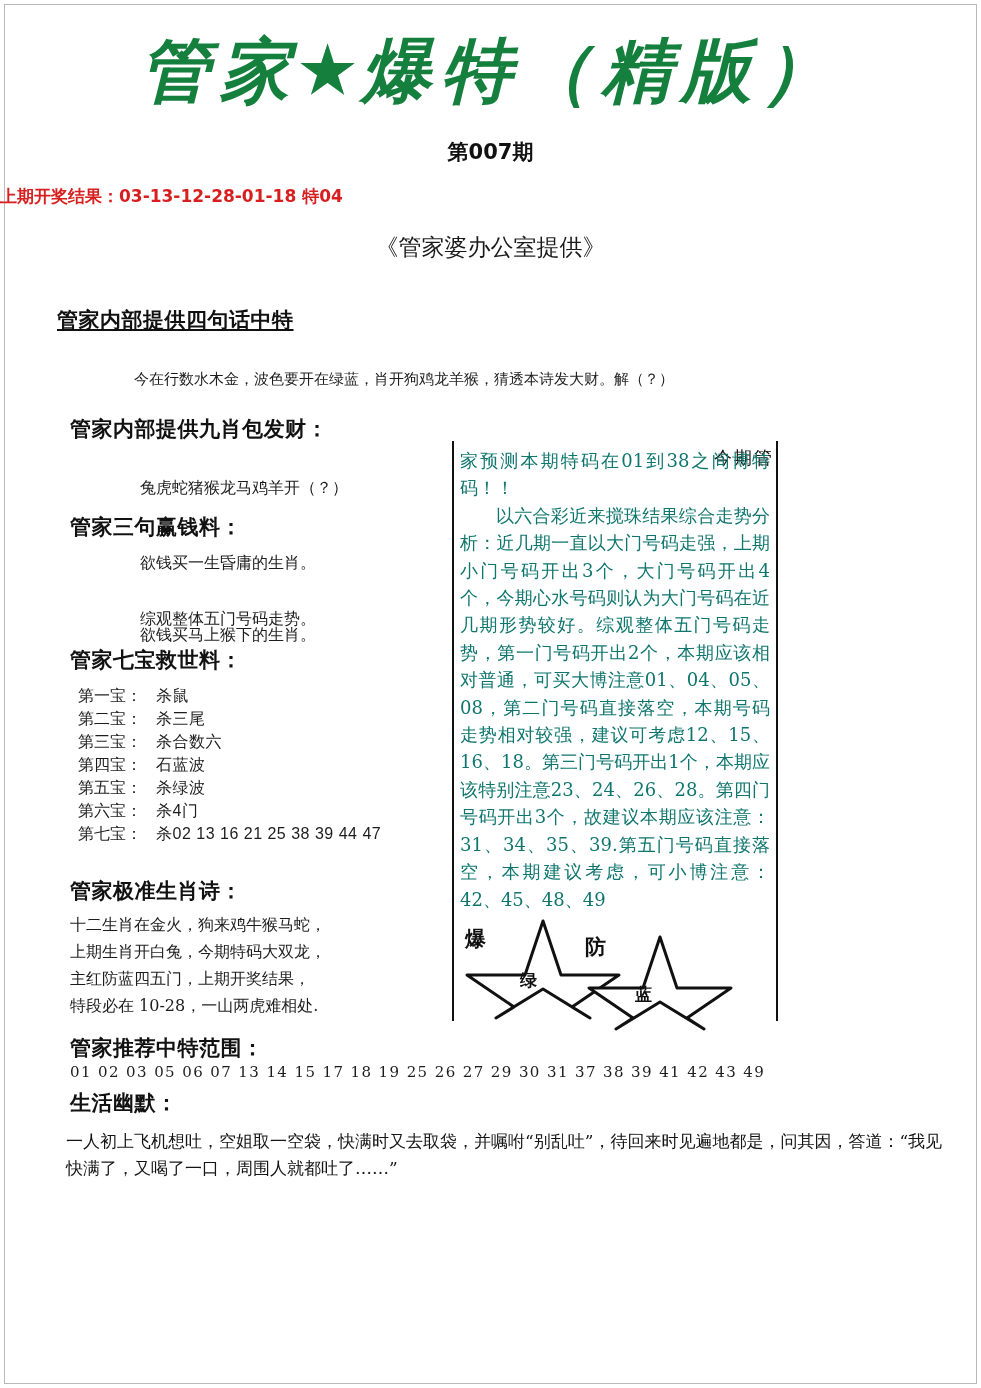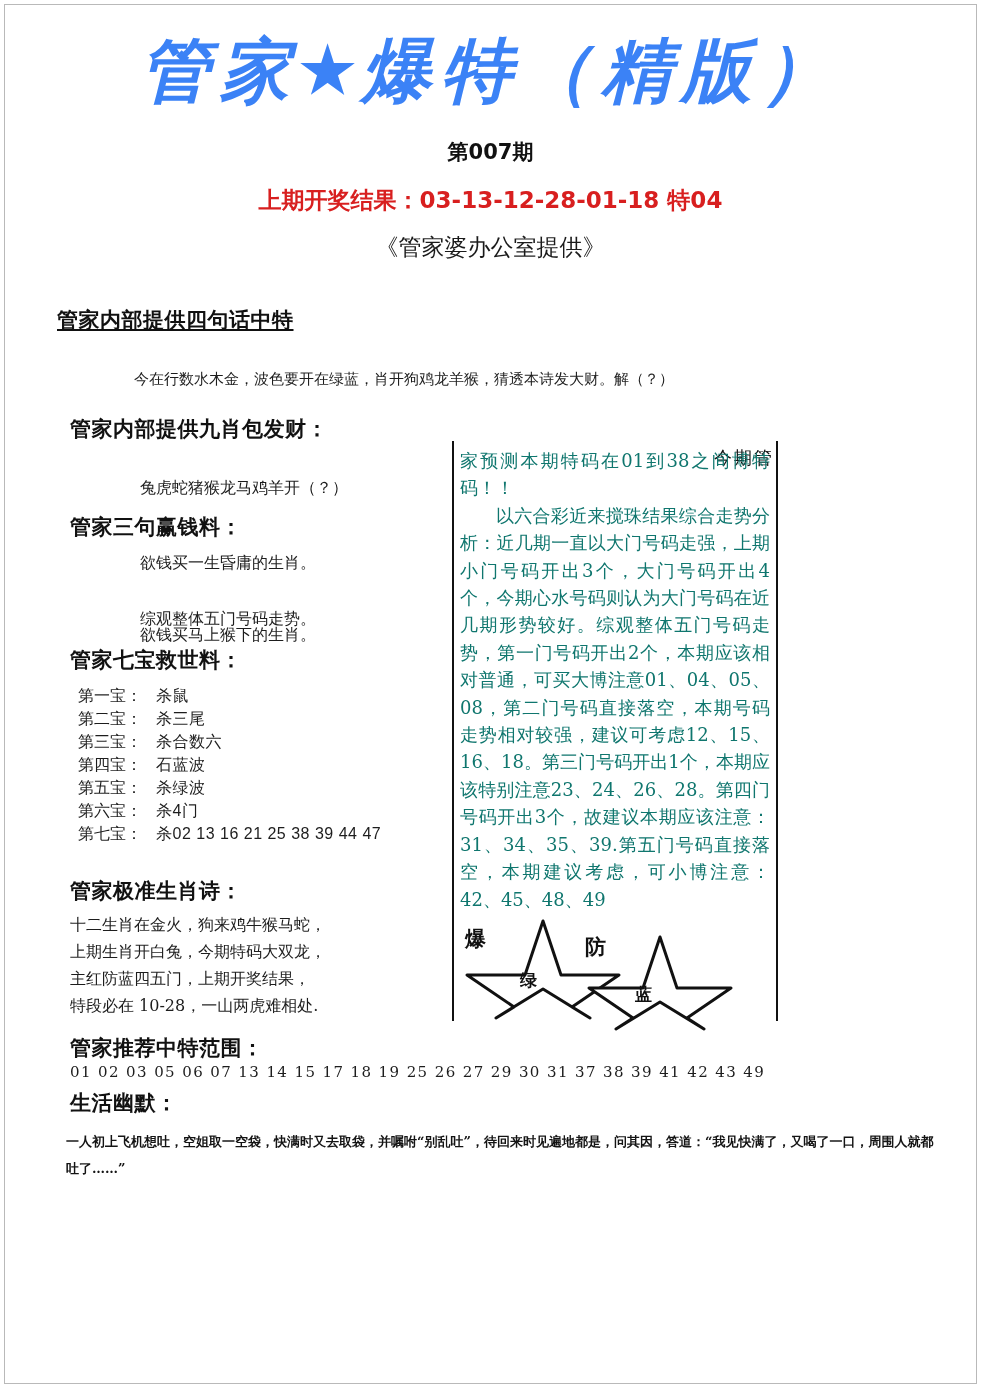--- a/index.html
+++ b/index.html
@@ -41,21 +41,21 @@
     position: absolute;
     left: 0;
     top: 24px;
     width: 981px;
     text-align: center;
     font-family: Liberation Serif, serif;
     font-weight: bold;
     font-size: 70px;
     line-height: 92px;
     letter-spacing: 10px;
-    color: #3b82f6;
+    color: #15803d;
     font-style: italic;
     white-space: nowrap;
   }
   .masthead .star-glyph {
     font-style: normal;
     font-size: 56px;
     vertical-align: 6px;
     letter-spacing: 6px;
   }
   .issue {
@@ -67,24 +67,24 @@
     font-family: "DejaVu Sans", "Liberation Sans", sans-serif;
     font-weight: bold;
     font-size: 21px;
     color: #111111;
   }
   .last-draw {
     position: absolute;
     left: 0;
     top: 185px;
     width: 981px;
-    text-align: center;
+    text-align: left;
     font-family: "DejaVu Sans", "Liberation Sans", sans-serif;
     font-weight: bold;
-    font-size: 23px;
+    font-size: 17px;
     color: #d81f1f;
     white-space: nowrap;
   }
   .provider {
     position: absolute;
     left: 0;
     top: 232px;
     width: 981px;
     text-align: center;
     font-family: "DejaVu Serif", "Liberation Serif", serif;
@@ -163,22 +163,22 @@
     white-space: nowrap;
   }
 
   
   .joke {
     position: absolute;
     left: 66px;
     top: 1128px;
     width: 880px;
     font-family: "DejaVu Serif", "Liberation Serif", serif;
-    font-weight: bold;
-    font-size: 13px;
+    font-weight: normal;
+    font-size: 17px;
     line-height: 27px;
     color: #141414;
   }
 
   
   .analysis-box {
     position: absolute;
     left: 452px;
     top: 441px;
     width: 326px;

